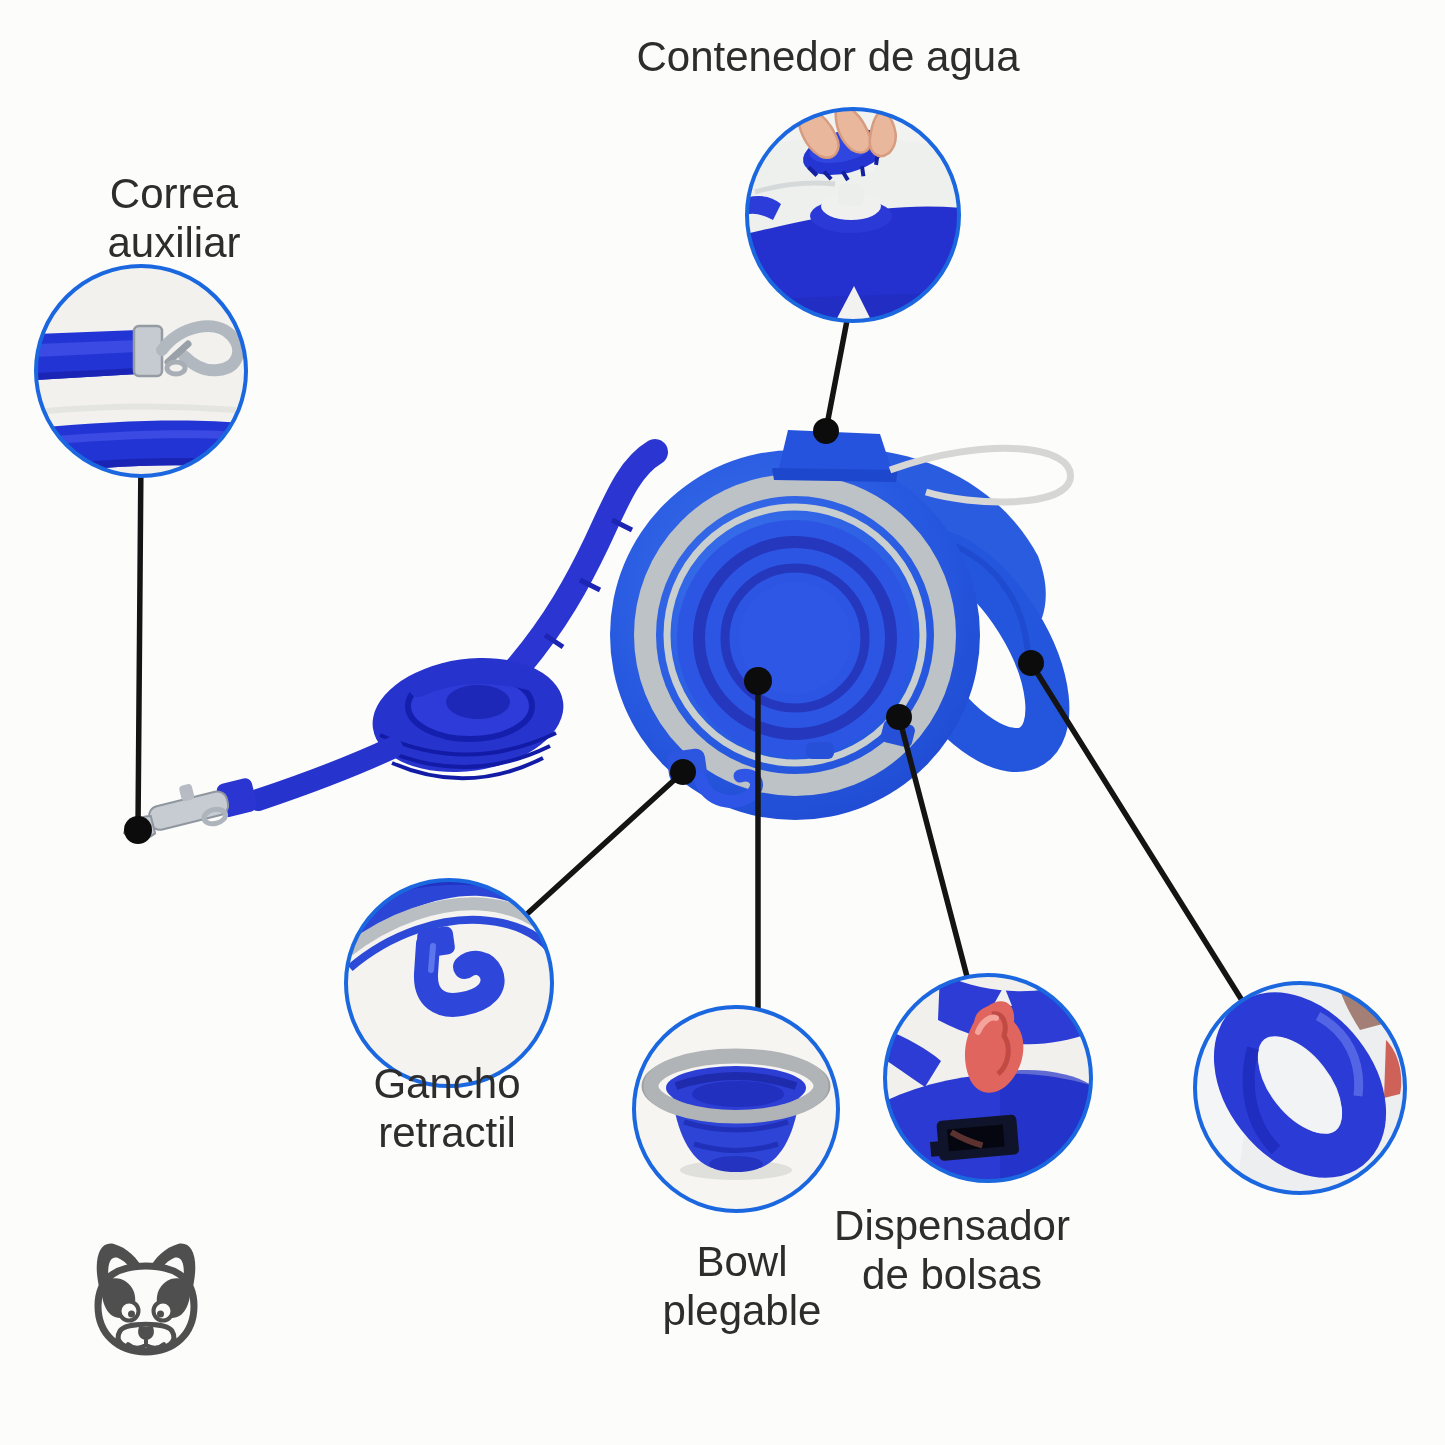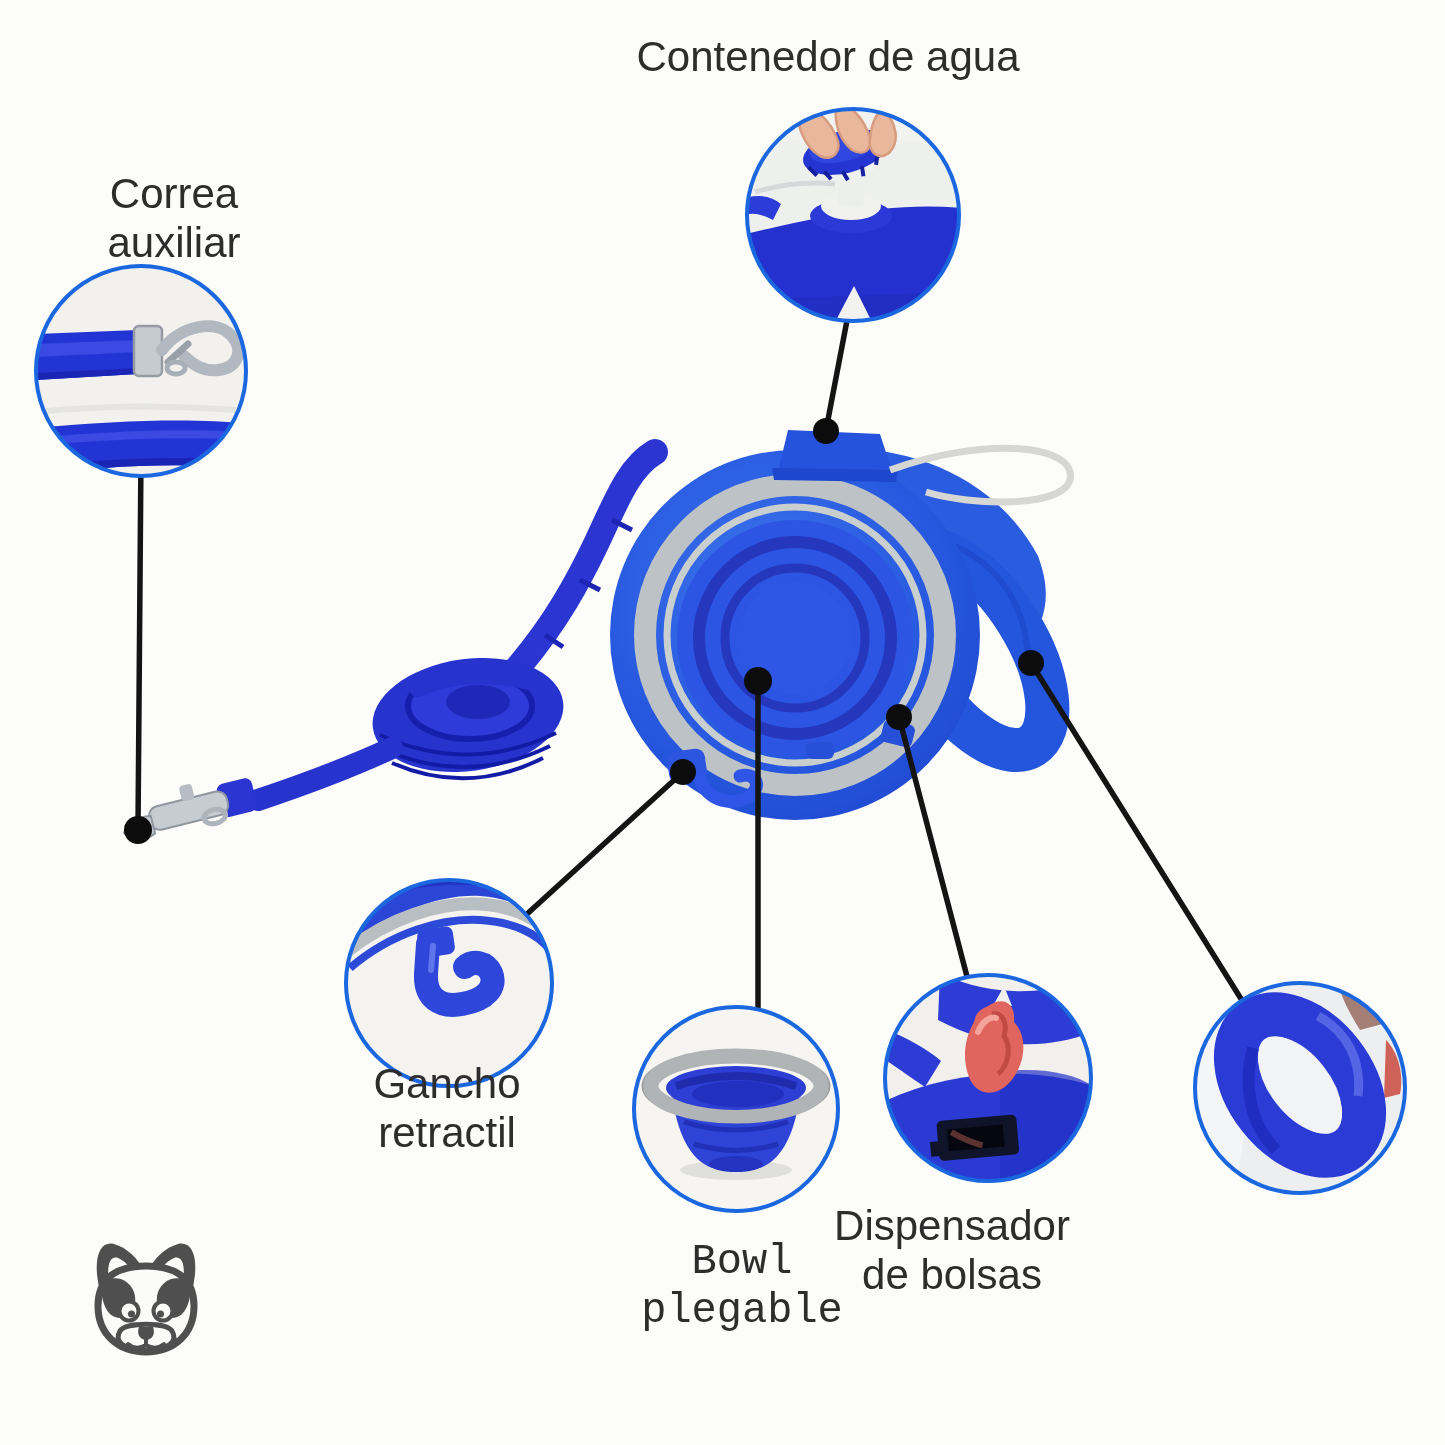--- a/index.html
+++ b/index.html
@@ -244,21 +244,21 @@
 <div class="label" style="left:148px;top:170px;margin-left:26px;">
   <span>Correa</span>
   <span>auxiliar</span>
 </div>
 
 <div class="label" style="left:447px;top:1060px;">
   <span>Gancho</span>
   <span>retractil</span>
 </div>
 
-<div class="label" style="left:742px;top:1238px;font-family:Liberation Mono, monospace;">
+<div class="label" style="left:742px;top:1238px;">
   <span>Bowl</span>
   <span>plegable</span>
 </div>
 
 <div class="label" style="left:952px;top:1202px;">
   <span>Dispensador</span>
   <span>de bolsas</span>
 </div>
 
 

